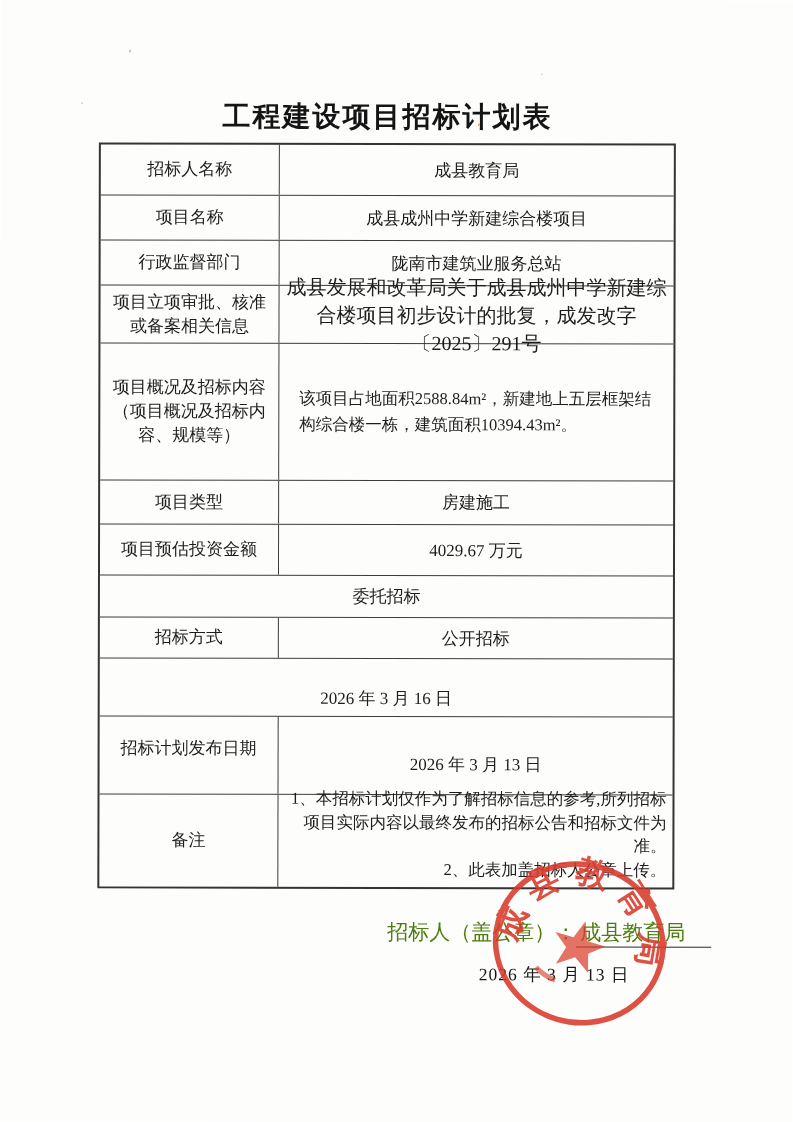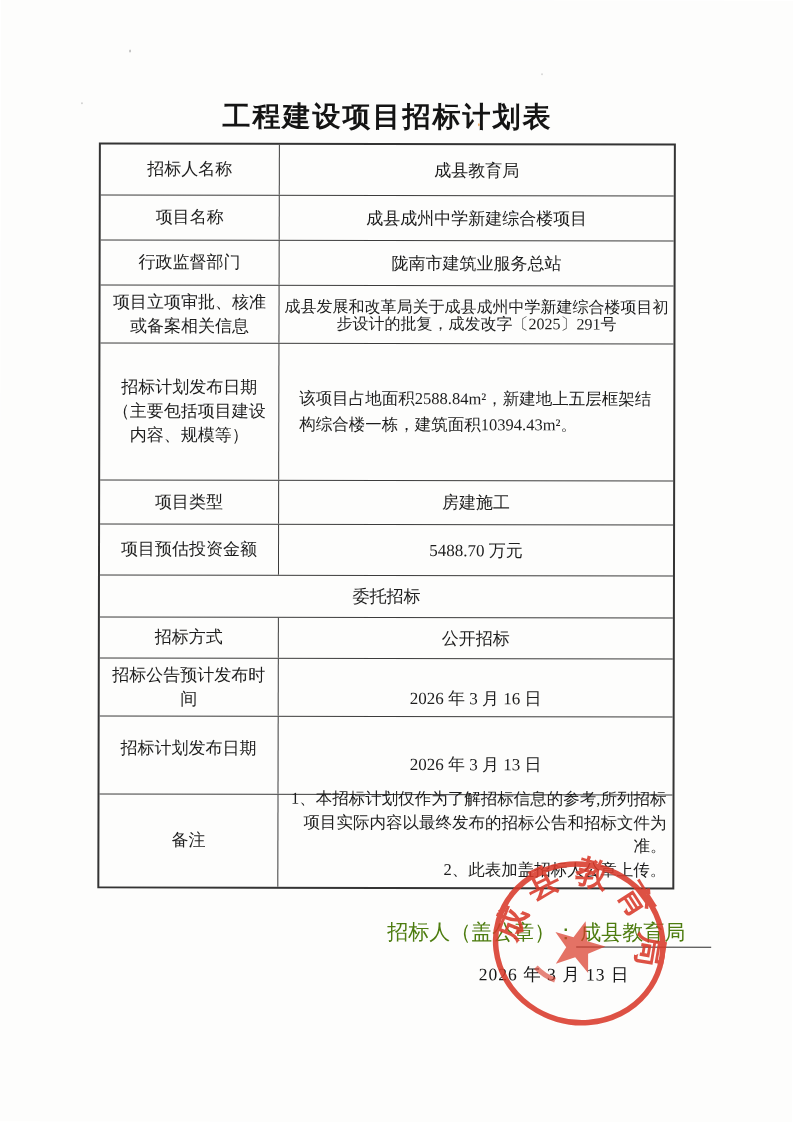--- a/index.html
+++ b/index.html
@@ -42,21 +42,21 @@
     width:179px;flex:0 0 179px;
     border-right:1.5px solid #3c3c3c;
     text-align:center;font-size:17px;line-height:24px;
     padding:0 8px;
   }
   .cell.val{
     flex:1 1 auto;text-align:center;
     font-size:17px;line-height:25px;padding:0 6px;
   }
   
-  .t-row:nth-child(4) .cell.val{font-size:16px;line-height:17px;padding:5px 2px;}
+  .t-row:nth-child(4) .cell.val{font-size:20px;line-height:28px;padding:5px 2px;}
   .t-row:nth-child(5) .cell.val{
     font-size:16.5px;line-height:26px;text-align:left;
     padding:0 8px 0 20px;justify-content:flex-start;
   }
   .t-row:nth-child(10) .cell.val{padding-top:22px;}
   .t-row:nth-child(11) .cell.lab{padding-bottom:14px;}
   .t-row:nth-child(11) .cell.val{padding-top:18px;}
   .t-row:nth-child(12) .cell.val{
     font-size:16.5px;line-height:23.5px;text-align:right;
     padding:2px 6px 16px 12px;justify-content:flex-start;
@@ -100,40 +100,39 @@
     </div>
     <div class="t-row">
       <div class="cell lab">行政监督部门</div>
       <div class="cell val">陇南市建筑业服务总站</div>
     </div>
     <div class="t-row">
       <div class="cell lab">项目立项审批、核准或备案相关信息</div>
       <div class="cell val">成县发展和改革局关于成县成州中学新建综合楼项目初步设计的批复，成发改字〔2025〕291号</div>
     </div>
     <div class="t-row">
-      <div class="cell lab">招标计划发布日期（主要包括项目建设内容、规模等）</div>
+      <div class="cell lab">项目概况及招标内容（项目概况及招标内容、规模等）</div>
       <div class="cell val">该项目占地面积2588.84m²，新建地上五层框架结构综合楼一栋，建筑面积10394.43m²。</div>
     </div>
     <div class="t-row">
       <div class="cell lab">项目类型</div>
       <div class="cell val">房建施工</div>
     </div>
     <div class="t-row">
       <div class="cell lab">项目预估投资金额</div>
-      <div class="cell val">5488.70 万元</div>
+      <div class="cell val">4029.67 万元</div>
     </div>
     <div class="t-row">
       <div class="cell val">委托招标</div>
     </div>
     <div class="t-row">
       <div class="cell lab">招标方式</div>
       <div class="cell val">公开招标</div>
     </div>
     <div class="t-row">
-      <div class="cell lab">招标公告预计发布时间</div>
       <div class="cell val">2026 年 3 月 16 日</div>
     </div>
     <div class="t-row">
       <div class="cell lab">招标计划发布日期</div>
       <div class="cell val">2026 年 3 月 13 日</div>
     </div>
     <div class="t-row">
       <div class="cell lab">备注</div>
       <div class="cell val">1、本招标计划仅作为了解招标信息的参考,所列招标项目实际内容以最终发布的招标公告和招标文件为准。
 2、此表加盖招标人公章上传。</div>

